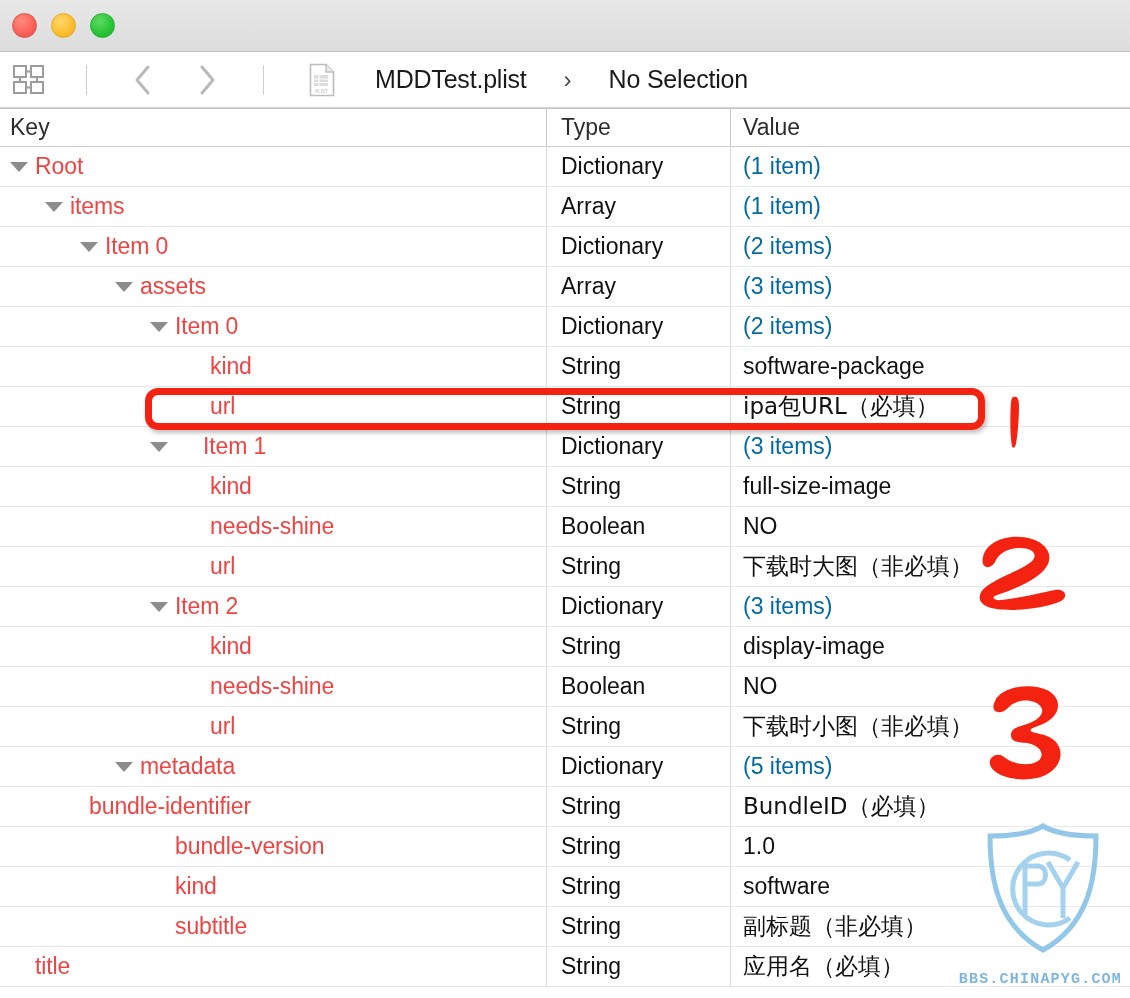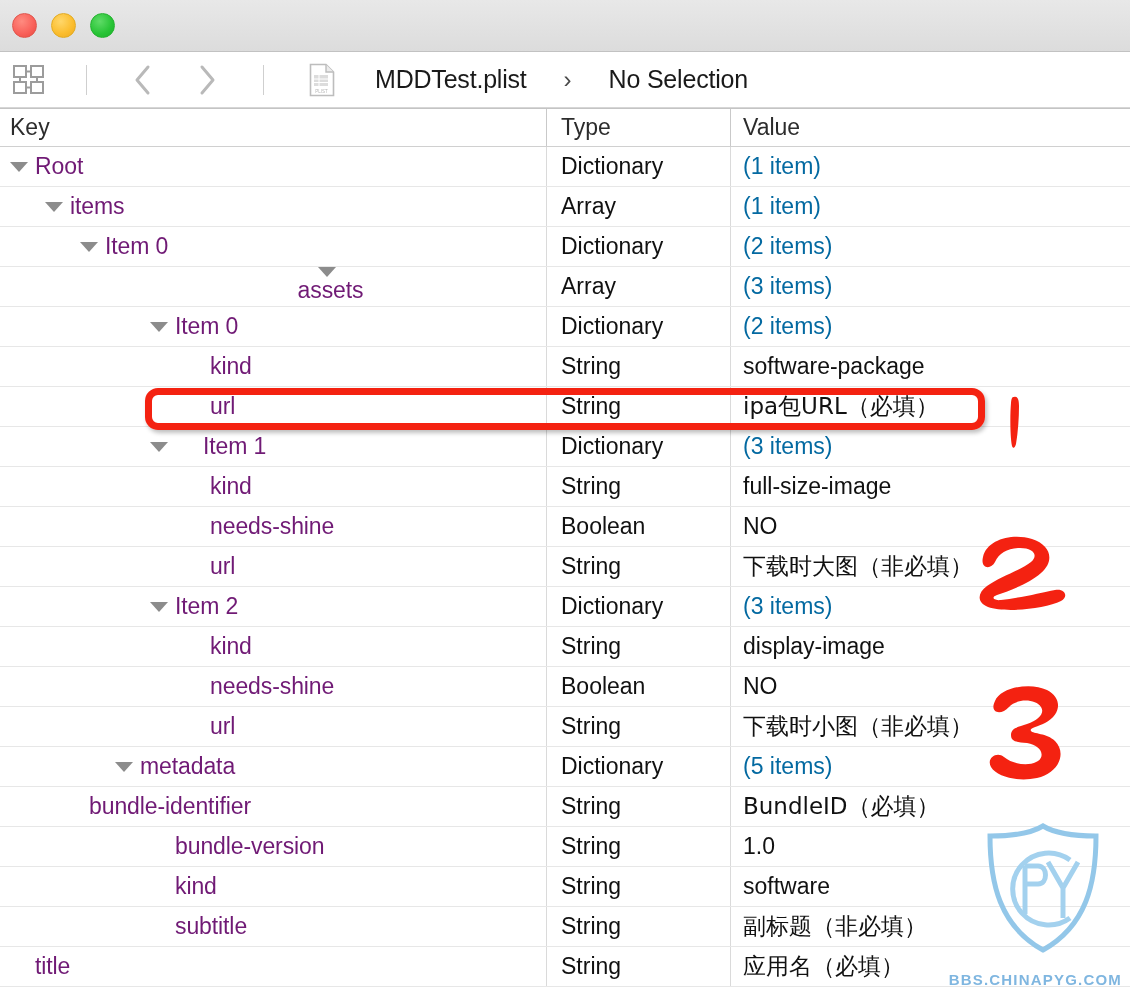--- a/index.html
+++ b/index.html
@@ -133,21 +133,21 @@
   .cell.value { width: 400px; padding-left: 12px; border-left: 1px solid #dadada; }
   .trow.header .cell.type,
   .trow.header .cell.value { border-left: 1px solid #c9c9c9; }
 
   .hdr-text {
     font-size: 23px;
     color: #2c2c2c;
   }
   .key-text {
     font-size: 23px;
-    color: #701a75;
+    color: #ef4444;
     letter-spacing: -0.1px;
   }
   .type-text {
     font-size: 23px;
     color: #111111;
   }
   .value-text {
     font-size: 23px;
     color: #111111;
   }
@@ -190,21 +190,21 @@
     bottom: 44px;
     width: 130px;
     height: 132px;
     opacity: 0.95;
     pointer-events: none;
   }
   #watermark-text {
     position: absolute;
     right: 8px;
     bottom: 10px;
-    font-family: Liberation Sans, sans-serif;
+    font-family: Liberation Mono, monospace;
     font-size: 15px;
     letter-spacing: 1.2px;
     color: #7fb6e0;
     font-weight: bold;
     pointer-events: none;
   }
 </style>
 </head>
 <body>
 
@@ -312,21 +312,21 @@
             <span class="key-text">Item 0</span>
           </div>
           <div class="cell type">
             <span class="type-text">Dictionary</span>
           </div>
           <div class="cell value">
             <span class="value-text muted">(2 items)</span>
           </div>
         </div>
         <div class="trow">
-          <div class="cell key" style="padding-left: 115px; flex-direction: column;">
+          <div class="cell key" style="padding-left: 115px;">
             <div class="disclosure"></div>
             <span class="key-text">assets</span>
           </div>
           <div class="cell type">
             <span class="type-text">Array</span>
           </div>
           <div class="cell value">
             <span class="value-text muted">(3 items)</span>
           </div>
         </div>

